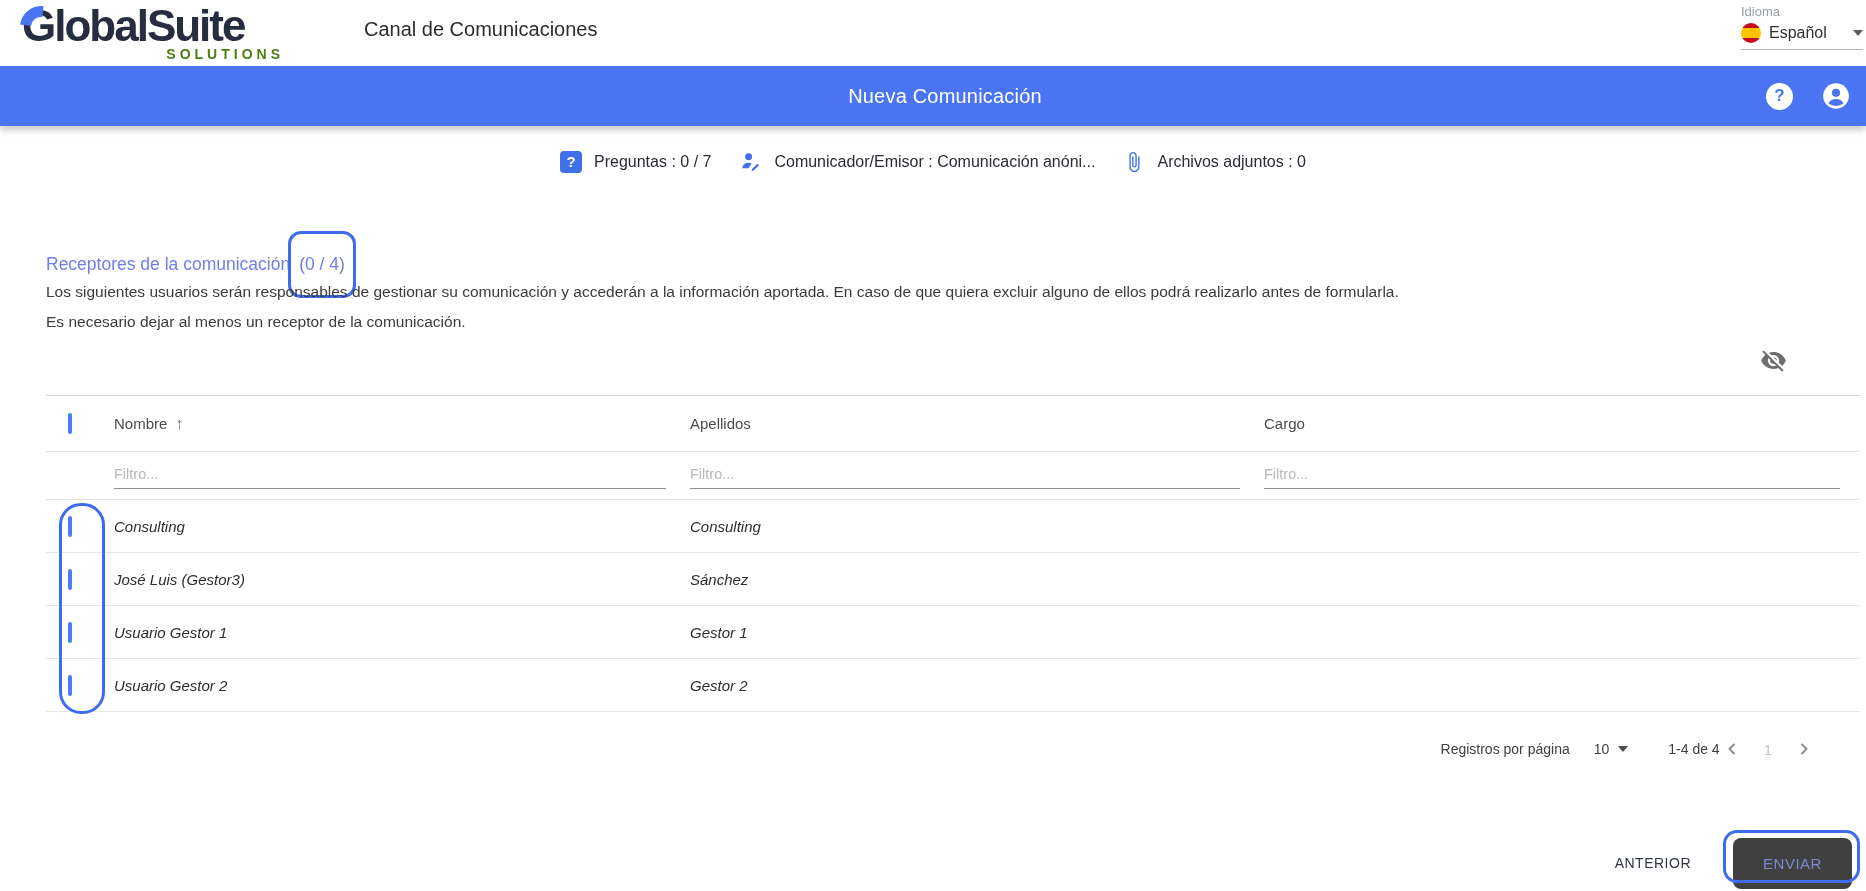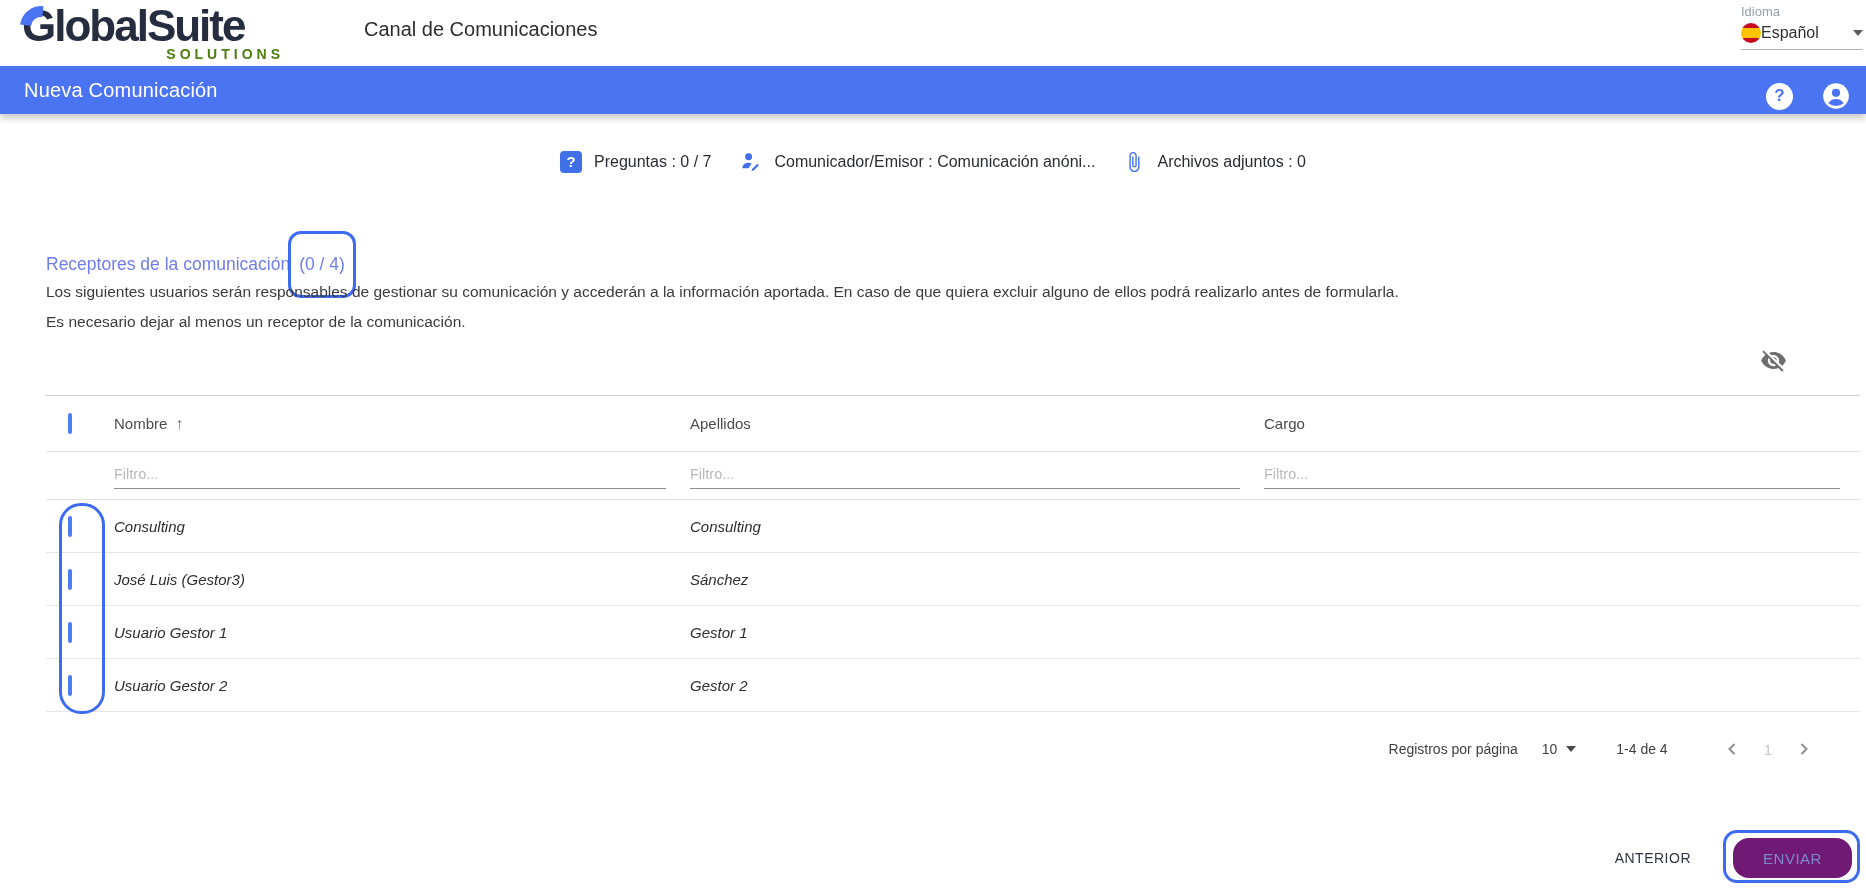--- a/index.html
+++ b/index.html
@@ -8,27 +8,27 @@
 
   
   .app-header { position:absolute; left:0; top:0; width:1866px; height:66px; background:#fff; z-index:5; }
   .logo { position:absolute; left:22px; top:2px; width:264px; }
   .logo-word { font-size:44px; font-weight:700; color:#262d3f; letter-spacing:-2px; line-height:48px; position:relative; }
   .g-arc { position:absolute; left:-2px; top:4px; width:42px; height:42px; border:11px solid transparent; border-top-color:#4b74f2; border-radius:50%; transform:rotate(-38deg); pointer-events:none; }
   .logo-sub { font-size:14px; font-weight:700; color:#4d7c0f; letter-spacing:4px; text-align:right; margin-top:-4px; padding-right:2px; }
   .app-title { position:absolute; left:364px; top:18px; font-size:20px; color:#2d2d2d; font-weight:500; }
   .lang { position:absolute; left:1741px; top:4px; width:122px; }
   .lang-label { font-size:13px; color:#9aa0a6; margin-bottom:4px; }
-  .lang-select { display:flex; align-items:center; gap:0; padding-bottom:6px; border-bottom:1px solid #b6b6b6; cursor:pointer; }
+  .lang-select { display:flex; align-items:center; gap:8px; padding-bottom:6px; border-bottom:1px solid #b6b6b6; cursor:pointer; }
   .flag { width:20px; height:20px; border-radius:50%; background:linear-gradient(180deg,#c60b1e 0 27%,#ffc400 27% 73%,#c60b1e 73% 100%); flex:0 0 auto; }
   .lang-value { font-size:16px; color:#2f2f2f; flex:1 1 auto; }
   .caret-down { width:0; height:0; border-left:5px solid transparent; border-right:5px solid transparent; border-top:6px solid #5b5b5b; }
 
   
-  .blue-bar { position:absolute; left:0; top:66px; width:1866px; height:48px; background:#4b74f2; box-shadow:0 4px 7px rgba(0,0,0,0.22); z-index:4; display:flex; align-items:center; }
+  .blue-bar { position:absolute; left:0; top:66px; width:1866px; height:60px; background:#4b74f2; box-shadow:0 4px 7px rgba(0,0,0,0.22); z-index:4; display:flex; align-items:center;justify-content:center; }
   .blue-title { margin-left:24px; color:#fff; font-size:20px; font-weight:500; letter-spacing:0.2px; }
   .bar-icons { position:absolute; right:16px; top:0; height:60px; display:flex; align-items:center; gap:29px; }
   .help-circle { width:27px; height:27px; border-radius:50%; background:#fff; color:#4b74f2; font-weight:700; font-size:17px; display:flex; align-items:center; justify-content:center; cursor:pointer; }
 
   
   .summary { position:absolute; left:0; top:150px; width:1866px; display:flex; justify-content:center; align-items:center; gap:28px; }
   .summary-item { display:flex; align-items:center; gap:12px; font-size:16px; color:#2b2b35; }
   .q-square { width:22px; height:22px; background:#4070e8; border-radius:4px; color:#fff; font-size:15px; font-weight:700; display:flex; align-items:center; justify-content:center; }
 
   
@@ -49,29 +49,29 @@
   .sort-arrow { color:#757575; font-size:16px; }
   .cell-text { padding-left:4px; }
   .filter-input { width:calc(100% - 24px); margin-left:4px; border:none; border-bottom:1.5px solid #8f8f8f; font-size:14.5px; padding:4px 0 6px 0; color:#333; outline:none; font-family:"Liberation Sans", sans-serif; background:transparent; }
   .filter-input::placeholder { color:#b8b8b8; }
 
   
   .pagination { position:absolute; top:727px; right:50px; height:44px; display:flex; align-items:center; font-size:14px; color:#3f3f3f; }
   .pg-label { margin-right:24px; }
   .pg-size { display:flex; align-items:center; gap:9px; cursor:pointer; margin-right:40px; }
   .pg-size .caret-down { border-top-color:#4a4a4a; }
-  .pg-range { margin-right:52px; }
+  .pg-range { }
   .pg-nav { display:flex; align-items:center; gap:20px; }
   .pg-chevron { cursor:pointer; display:flex; align-items:center; }
   .pg-page { color:#c4c4c4; font-size:15px; }
 
   
   .footer { position:absolute; top:838px; right:14px; display:flex; align-items:center; gap:42px; }
   .btn-text { font-size:14px; color:#2e3440; letter-spacing:0.5px; cursor:pointer; line-height:39px; }
-  .btn-send { width:119px; height:40px; background:#701a75; border:none; border-radius:16px; color:#7d89cf; font-size:15px; letter-spacing:0.5px; cursor:pointer; font-family:"Liberation Sans", sans-serif; }
+  .btn-send { width:119px; height:51px; background:#404040; border:none; border-radius:8px; color:#7d89cf; font-size:15px; letter-spacing:0.5px; cursor:pointer; font-family:"Liberation Sans", sans-serif; }
 
   
   .ring { position:absolute; border:3px solid #3e6cf0; pointer-events:none; z-index:9; }
   .ring-checkcol { left:59px; top:503px; width:46px; height:211px; border-radius:22px; }
   .ring-send { left:1723px; top:830px; width:137px; height:53px; border-radius:14px; }
 </style>
 </head>
 <body>
 
 <div class="page">

